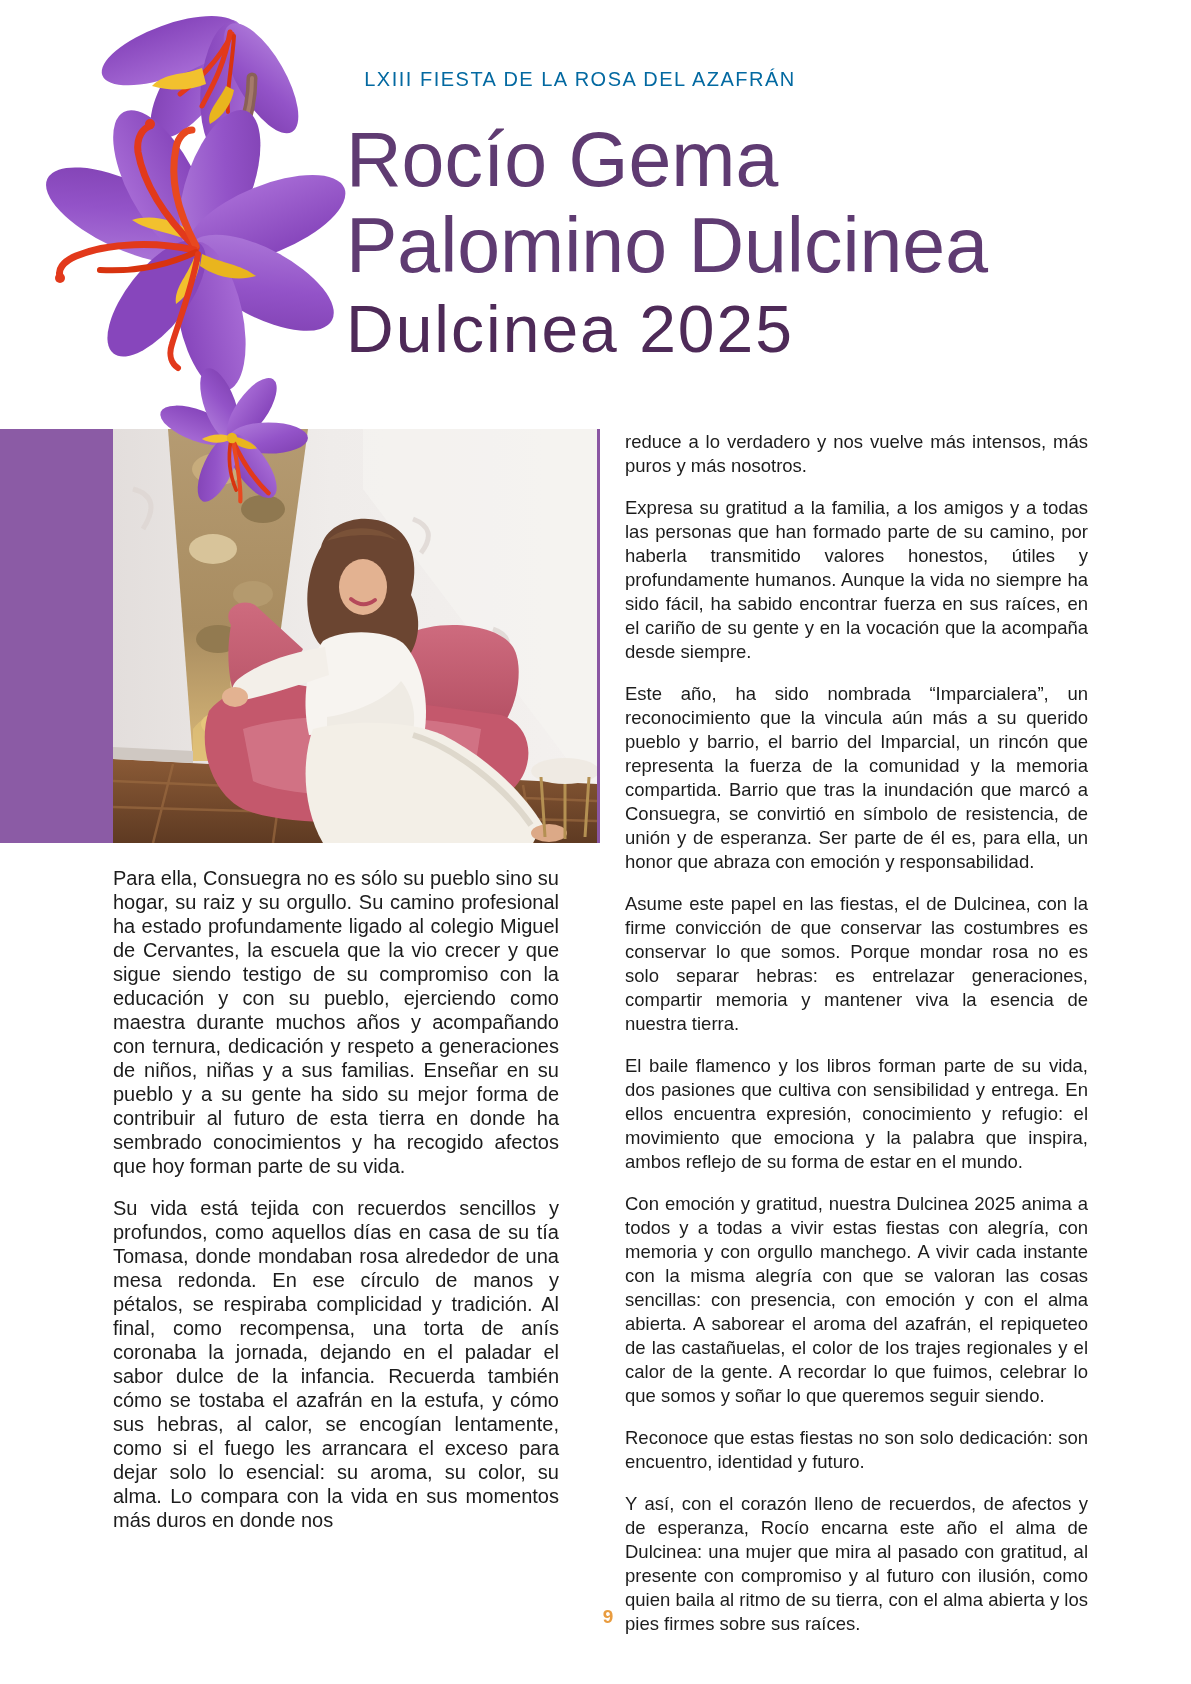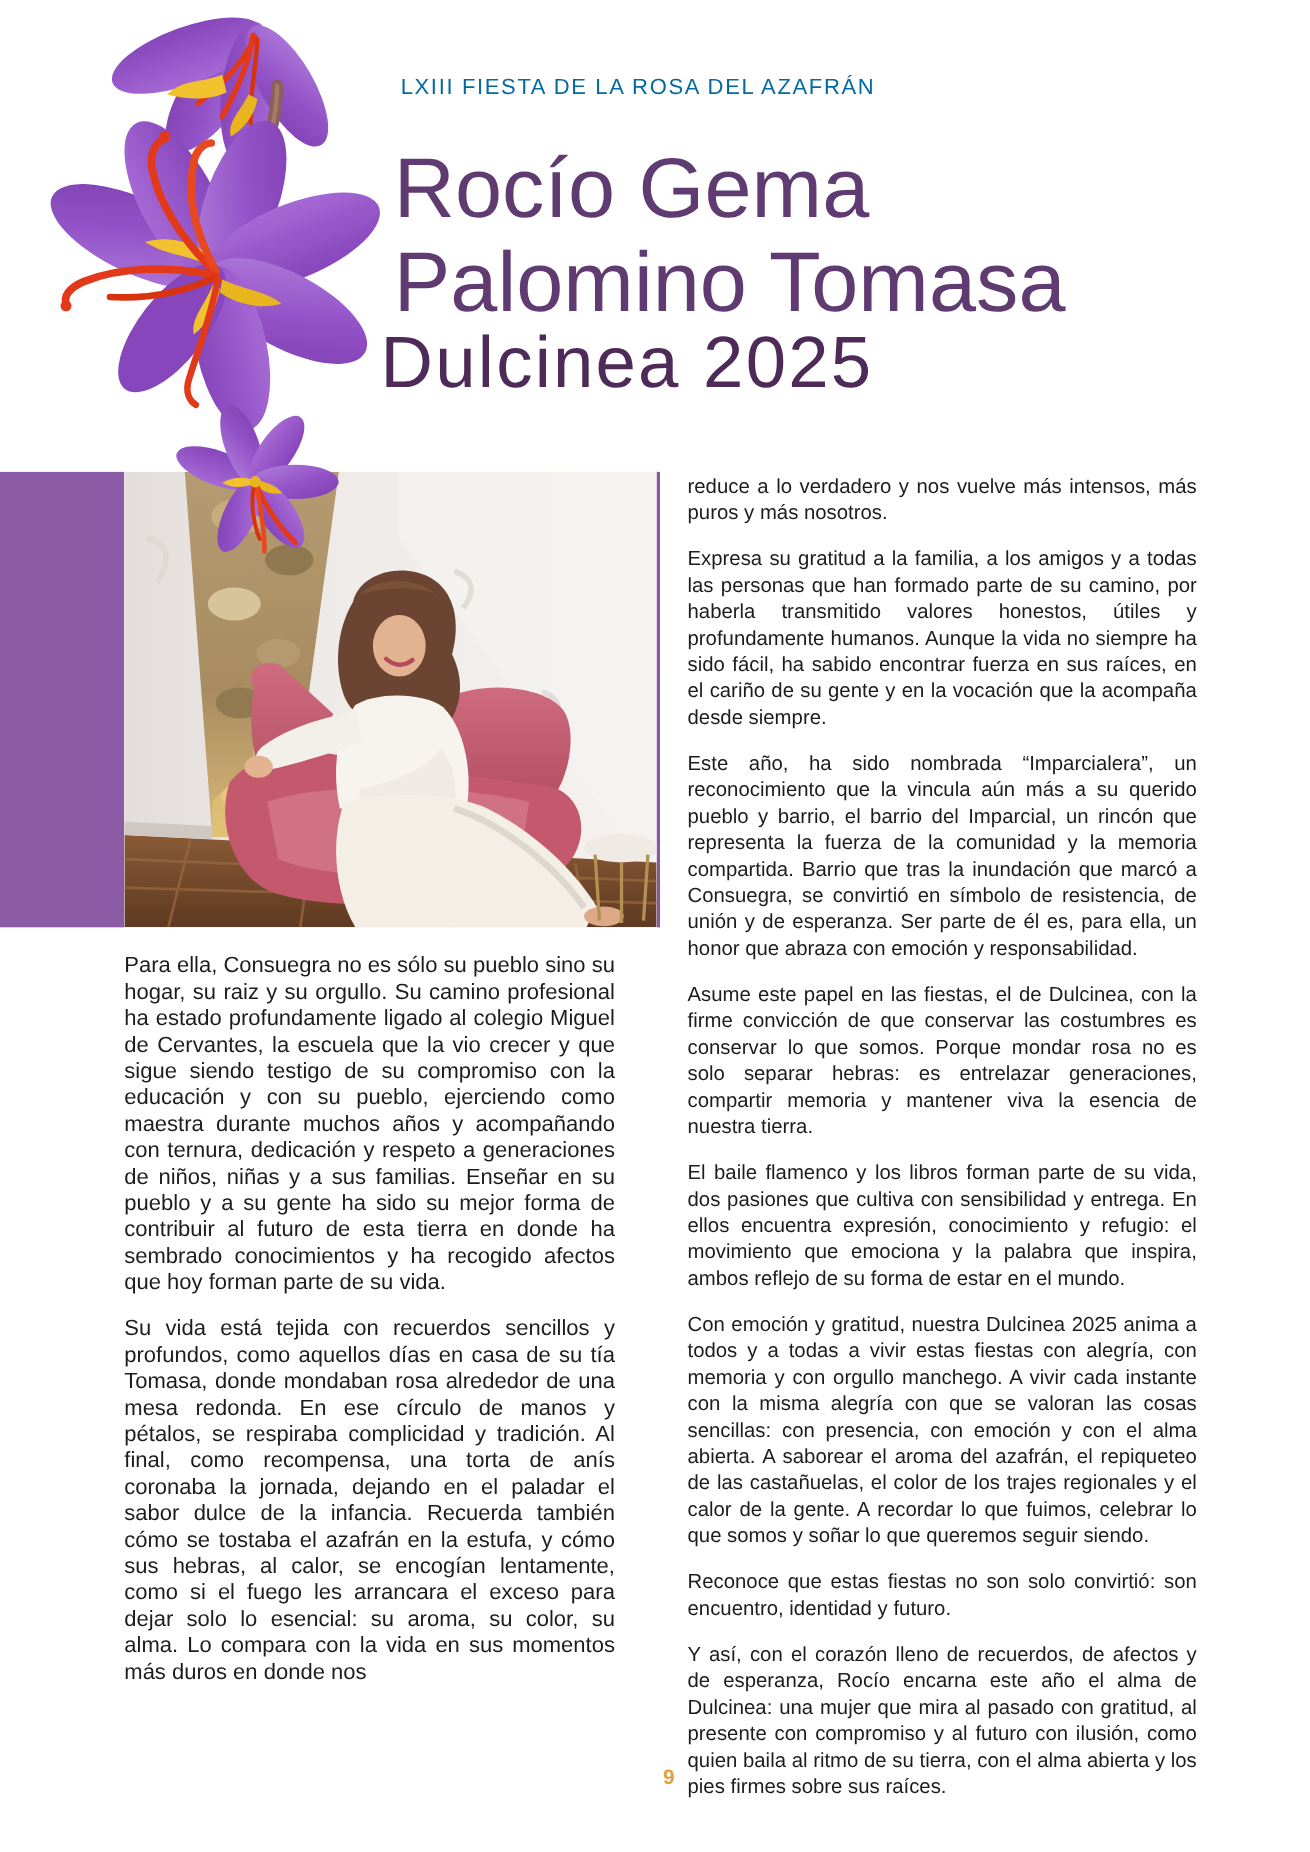--- a/index.html
+++ b/index.html
@@ -12,21 +12,21 @@
     color:#1c1c1c;
   }
   .kicker{
     position:absolute;left:300px;top:68px;width:560px;
     text-align:center;
     font-size:20px;letter-spacing:1.5px;
     color:#0369a1;
     white-space:nowrap;
   }
   .title{
-    position:absolute;left:346px;top:116px;margin:12px;
+    position:absolute;left:346px;top:116px;margin:0;
     font-size:77px;line-height:86px;font-weight:400;
     color:#5F3B72;letter-spacing:0;
   }
   .title span{display:block;}
   .subtitle{
     position:absolute;left:346px;top:294px;margin:0;
     font-size:66px;line-height:70px;font-weight:400;
     color:#4E2A58;letter-spacing:2px;
   }
   .flowers{
@@ -123,21 +123,21 @@
       <path d="M2,4 C8,44 18,84 16,122" stroke="#E8481F" stroke-width="8" fill="none" stroke-linecap="round"></path>
       <path d="M-2,4 C-8,36 -4,72 8,100" stroke="#D8330F" stroke-width="7" fill="none" stroke-linecap="round"></path>
       <circle cx="0" cy="0" r="10" fill="#E9B51E"></circle>
     </g>
   </svg>
 
   <div class="kicker">LXIII FIESTA DE LA ROSA DEL AZAFRÁN</div>
 
   <h1 class="title">
     <span>Rocío Gema</span>
-    <span>Palomino Tomasa</span>
+    <span>Palomino Dulcinea</span>
   </h1>
   <h2 class="subtitle">Dulcinea 2025</h2>
 
   <div class="sidebar-bar"></div>
 
   <div class="photo">
     <svg width="484" height="414" viewBox="0 0 484 414" aria-hidden="true">
       <defs>
         <linearGradient id="wall" x1="0" y1="0" x2="1" y2="0">
           <stop offset="0" stop-color="#E3DEDC"></stop>
@@ -210,19 +210,19 @@
       <p>Para ella, Consuegra no es sólo su pueblo sino su hogar, su raiz y su orgullo. Su camino profesional ha estado profundamente ligado al colegio Miguel de Cervantes, la escuela que la vio crecer y que sigue siendo testigo de su compromiso con la educación y con su pueblo, ejerciendo como maestra durante muchos años y acompañando con ternura, dedicación y respeto a generaciones de niños, niñas y a sus familias. Enseñar en su pueblo y a su gente ha sido su mejor forma de contribuir al futuro de esta tierra en donde ha sembrado conocimientos y ha recogido afectos que hoy forman parte de su vida.</p>
       <p>Su vida está tejida con recuerdos sencillos y profundos, como aquellos días en casa de su tía Tomasa, donde mondaban rosa alrededor de una mesa redonda. En ese círculo de manos y pétalos, se respiraba complicidad y tradición. Al final, como recompensa, una torta de anís coronaba la jornada, dejando en el paladar el sabor dulce de la infancia. Recuerda también cómo se tostaba el azafrán en la estufa, y cómo sus hebras, al calor, se encogían lentamente, como si el fuego les arrancara el exceso para dejar solo lo esencial: su aroma, su color, su alma. Lo compara con la vida en sus momentos más duros en donde nos</p>
     </div>
   <div class="col col-right">
       <p>reduce a lo verdadero y nos vuelve más intensos, más puros y más nosotros.</p>
       <p>Expresa su gratitud a la familia, a los amigos y a todas las personas que han formado parte de su camino, por haberla transmitido valores honestos, útiles y profundamente humanos. Aunque la vida no siempre ha sido fácil, ha sabido encontrar fuerza en sus raíces, en el cariño de su gente y en la vocación que la acompaña desde siempre.</p>
       <p>Este año, ha sido nombrada “Imparcialera”, un reconocimiento que la vincula aún más a su querido pueblo y barrio, el barrio del Imparcial, un rincón que representa la fuerza de la comunidad y la memoria compartida. Barrio que tras la inundación que marcó a Consuegra, se convirtió en símbolo de resistencia, de unión y de esperanza. Ser parte de él es, para ella, un honor que abraza con emoción y responsabilidad.</p>
       <p>Asume este papel en las fiestas, el de Dulcinea, con la firme convicción de que conservar las costumbres es conservar lo que somos. Porque mondar rosa no es solo separar hebras: es entrelazar generaciones, compartir memoria y mantener viva la esencia de nuestra tierra.</p>
       <p>El baile flamenco y los libros forman parte de su vida, dos pasiones que cultiva con sensibilidad y entrega. En ellos encuentra expresión, conocimiento y refugio: el movimiento que emociona y la palabra que inspira, ambos reflejo de su forma de estar en el mundo.</p>
       <p>Con emoción y gratitud, nuestra Dulcinea 2025 anima a todos y a todas a vivir estas fiestas con alegría, con memoria y con orgullo manchego. A vivir cada instante con la misma alegría con que se valoran las cosas sencillas: con presencia, con emoción y con el alma abierta. A saborear el aroma del azafrán, el repiqueteo de las castañuelas, el color de los trajes regionales y el calor de la gente. A recordar lo que fuimos, celebrar lo que somos y soñar lo que queremos seguir siendo.</p>
-      <p>Reconoce que estas fiestas no son solo convirtió: son encuentro, identidad y futuro.</p>
+      <p>Reconoce que estas fiestas no son solo dedicación: son encuentro, identidad y futuro.</p>
       <p>Y así, con el corazón lleno de recuerdos, de afectos y de esperanza, Rocío encarna este año el alma de Dulcinea: una mujer que mira al pasado con gratitud, al presente con compromiso y al futuro con ilusión, como quien baila al ritmo de su tierra, con el alma abierta y los pies firmes sobre sus raíces.</p>
     </div>
 
   <div class="page-number">9</div>
 
 </div>
 
 </body></html>

